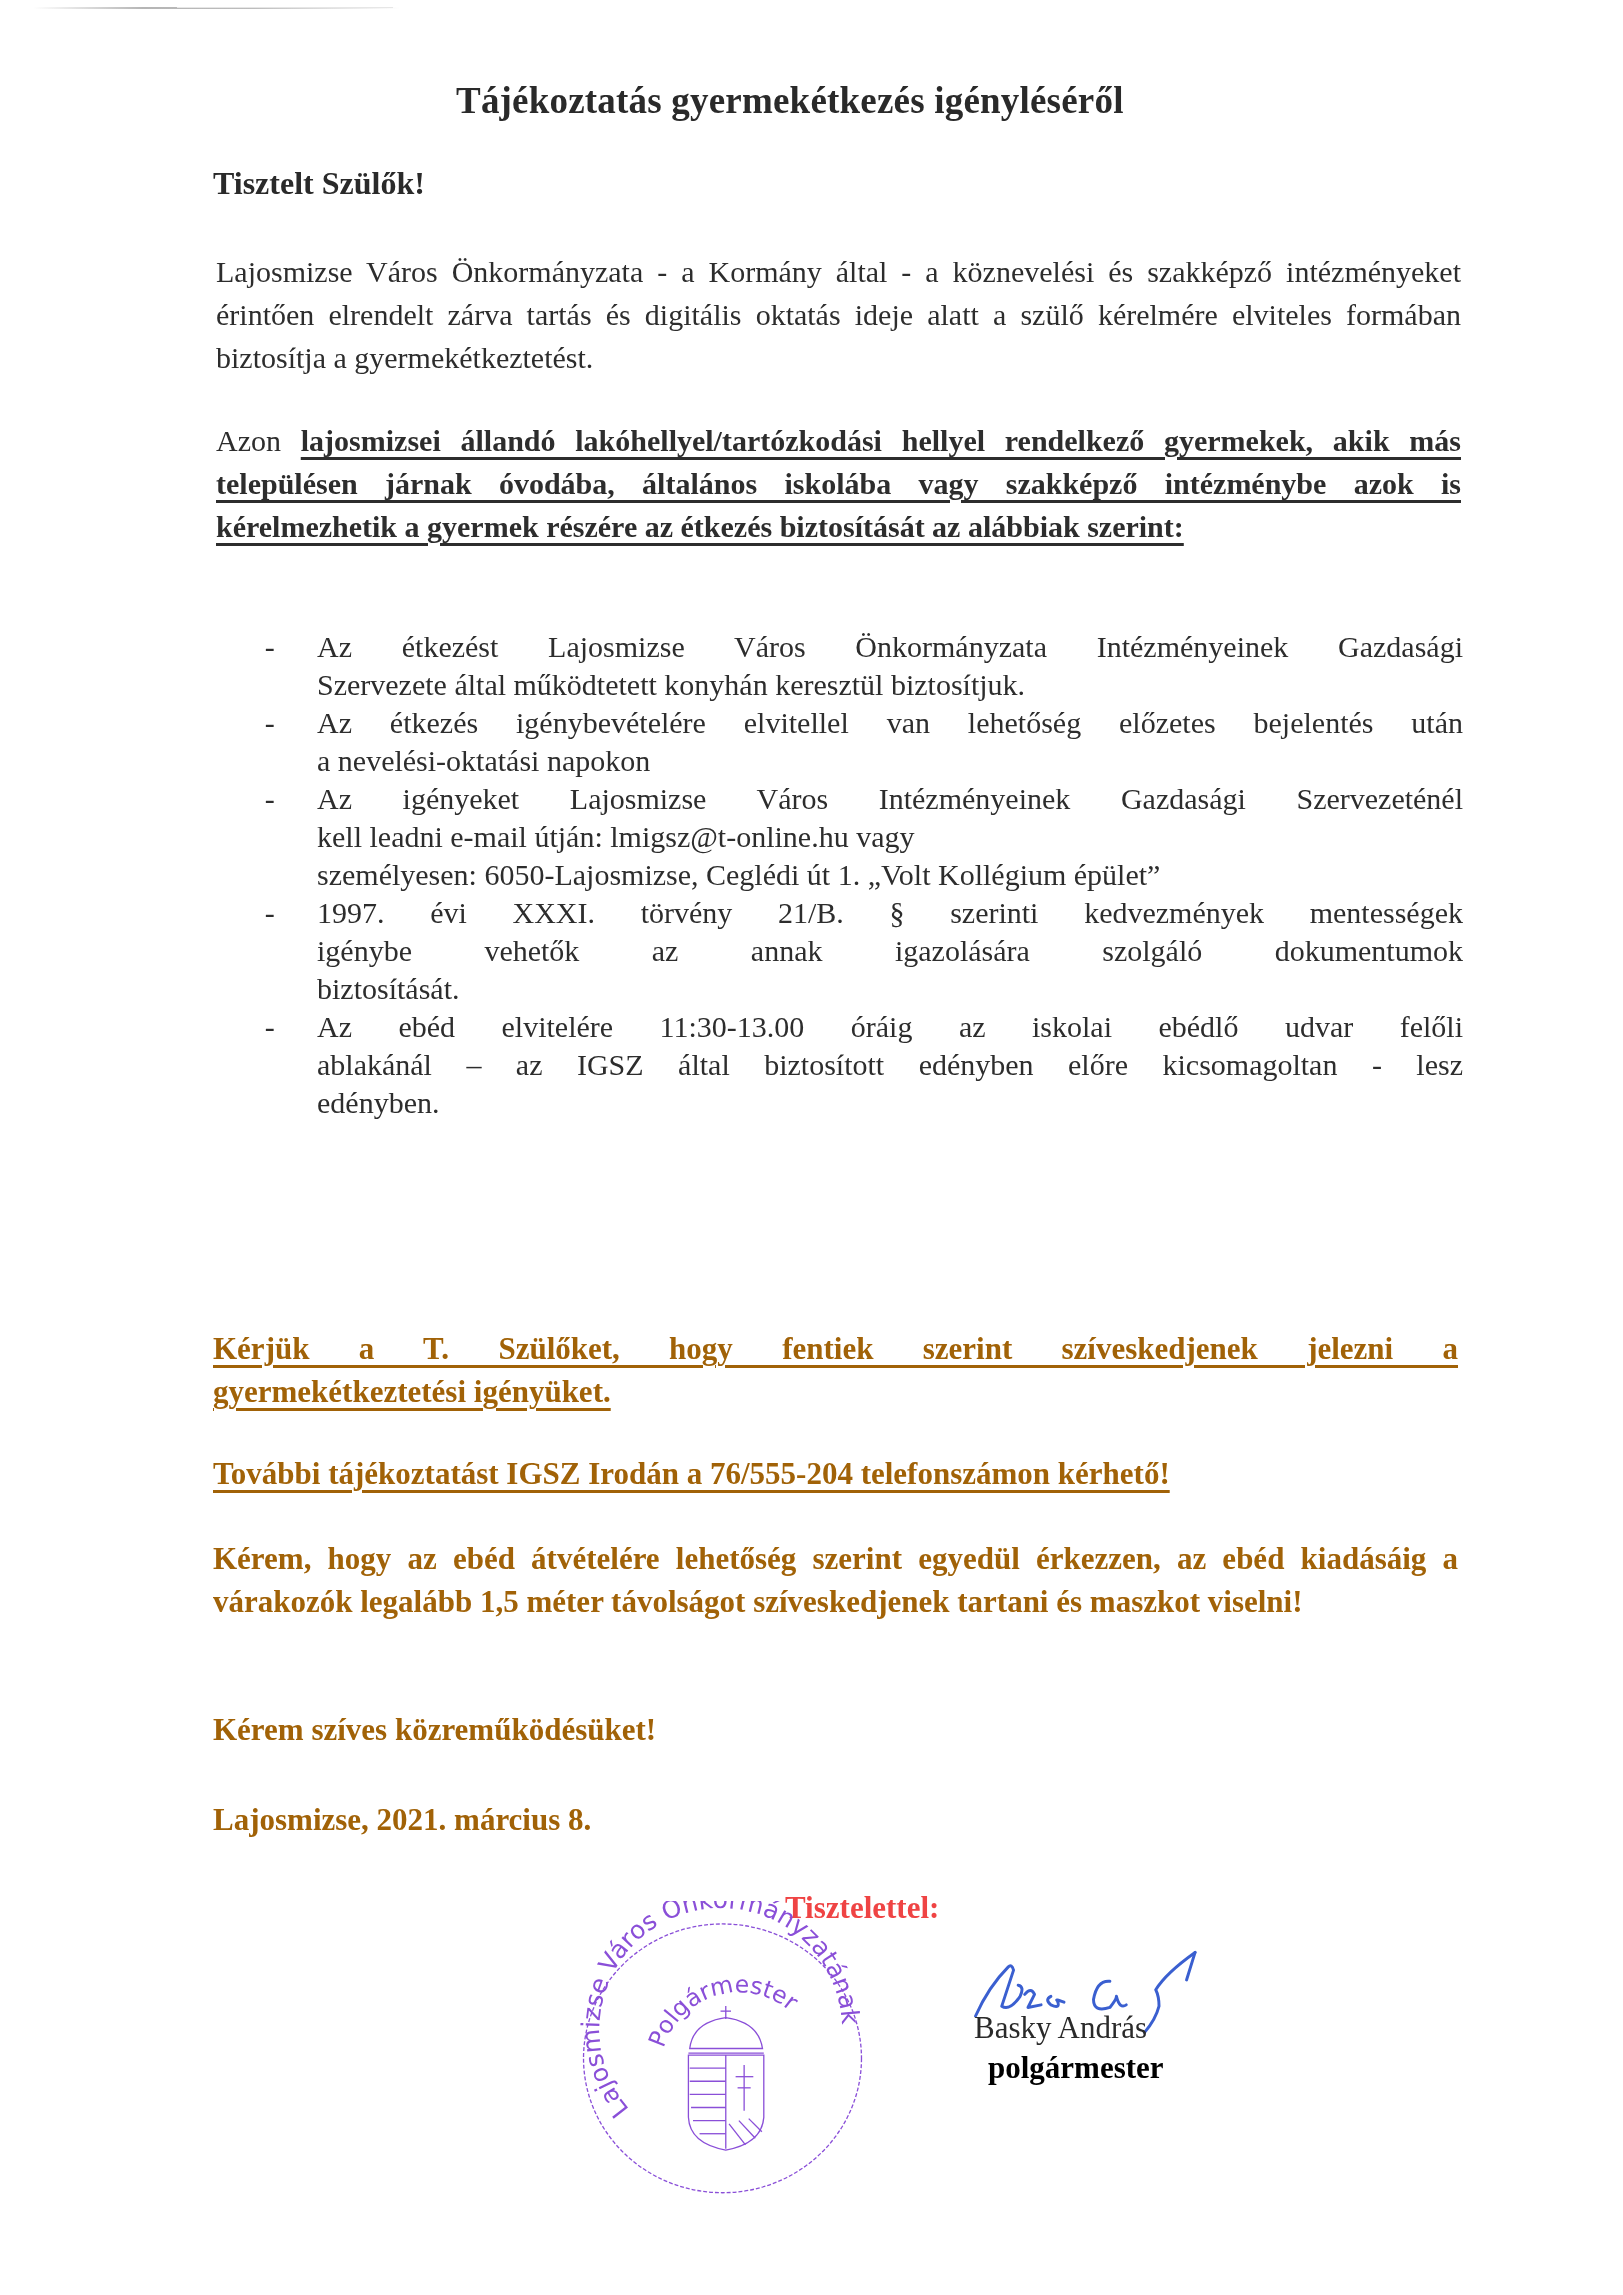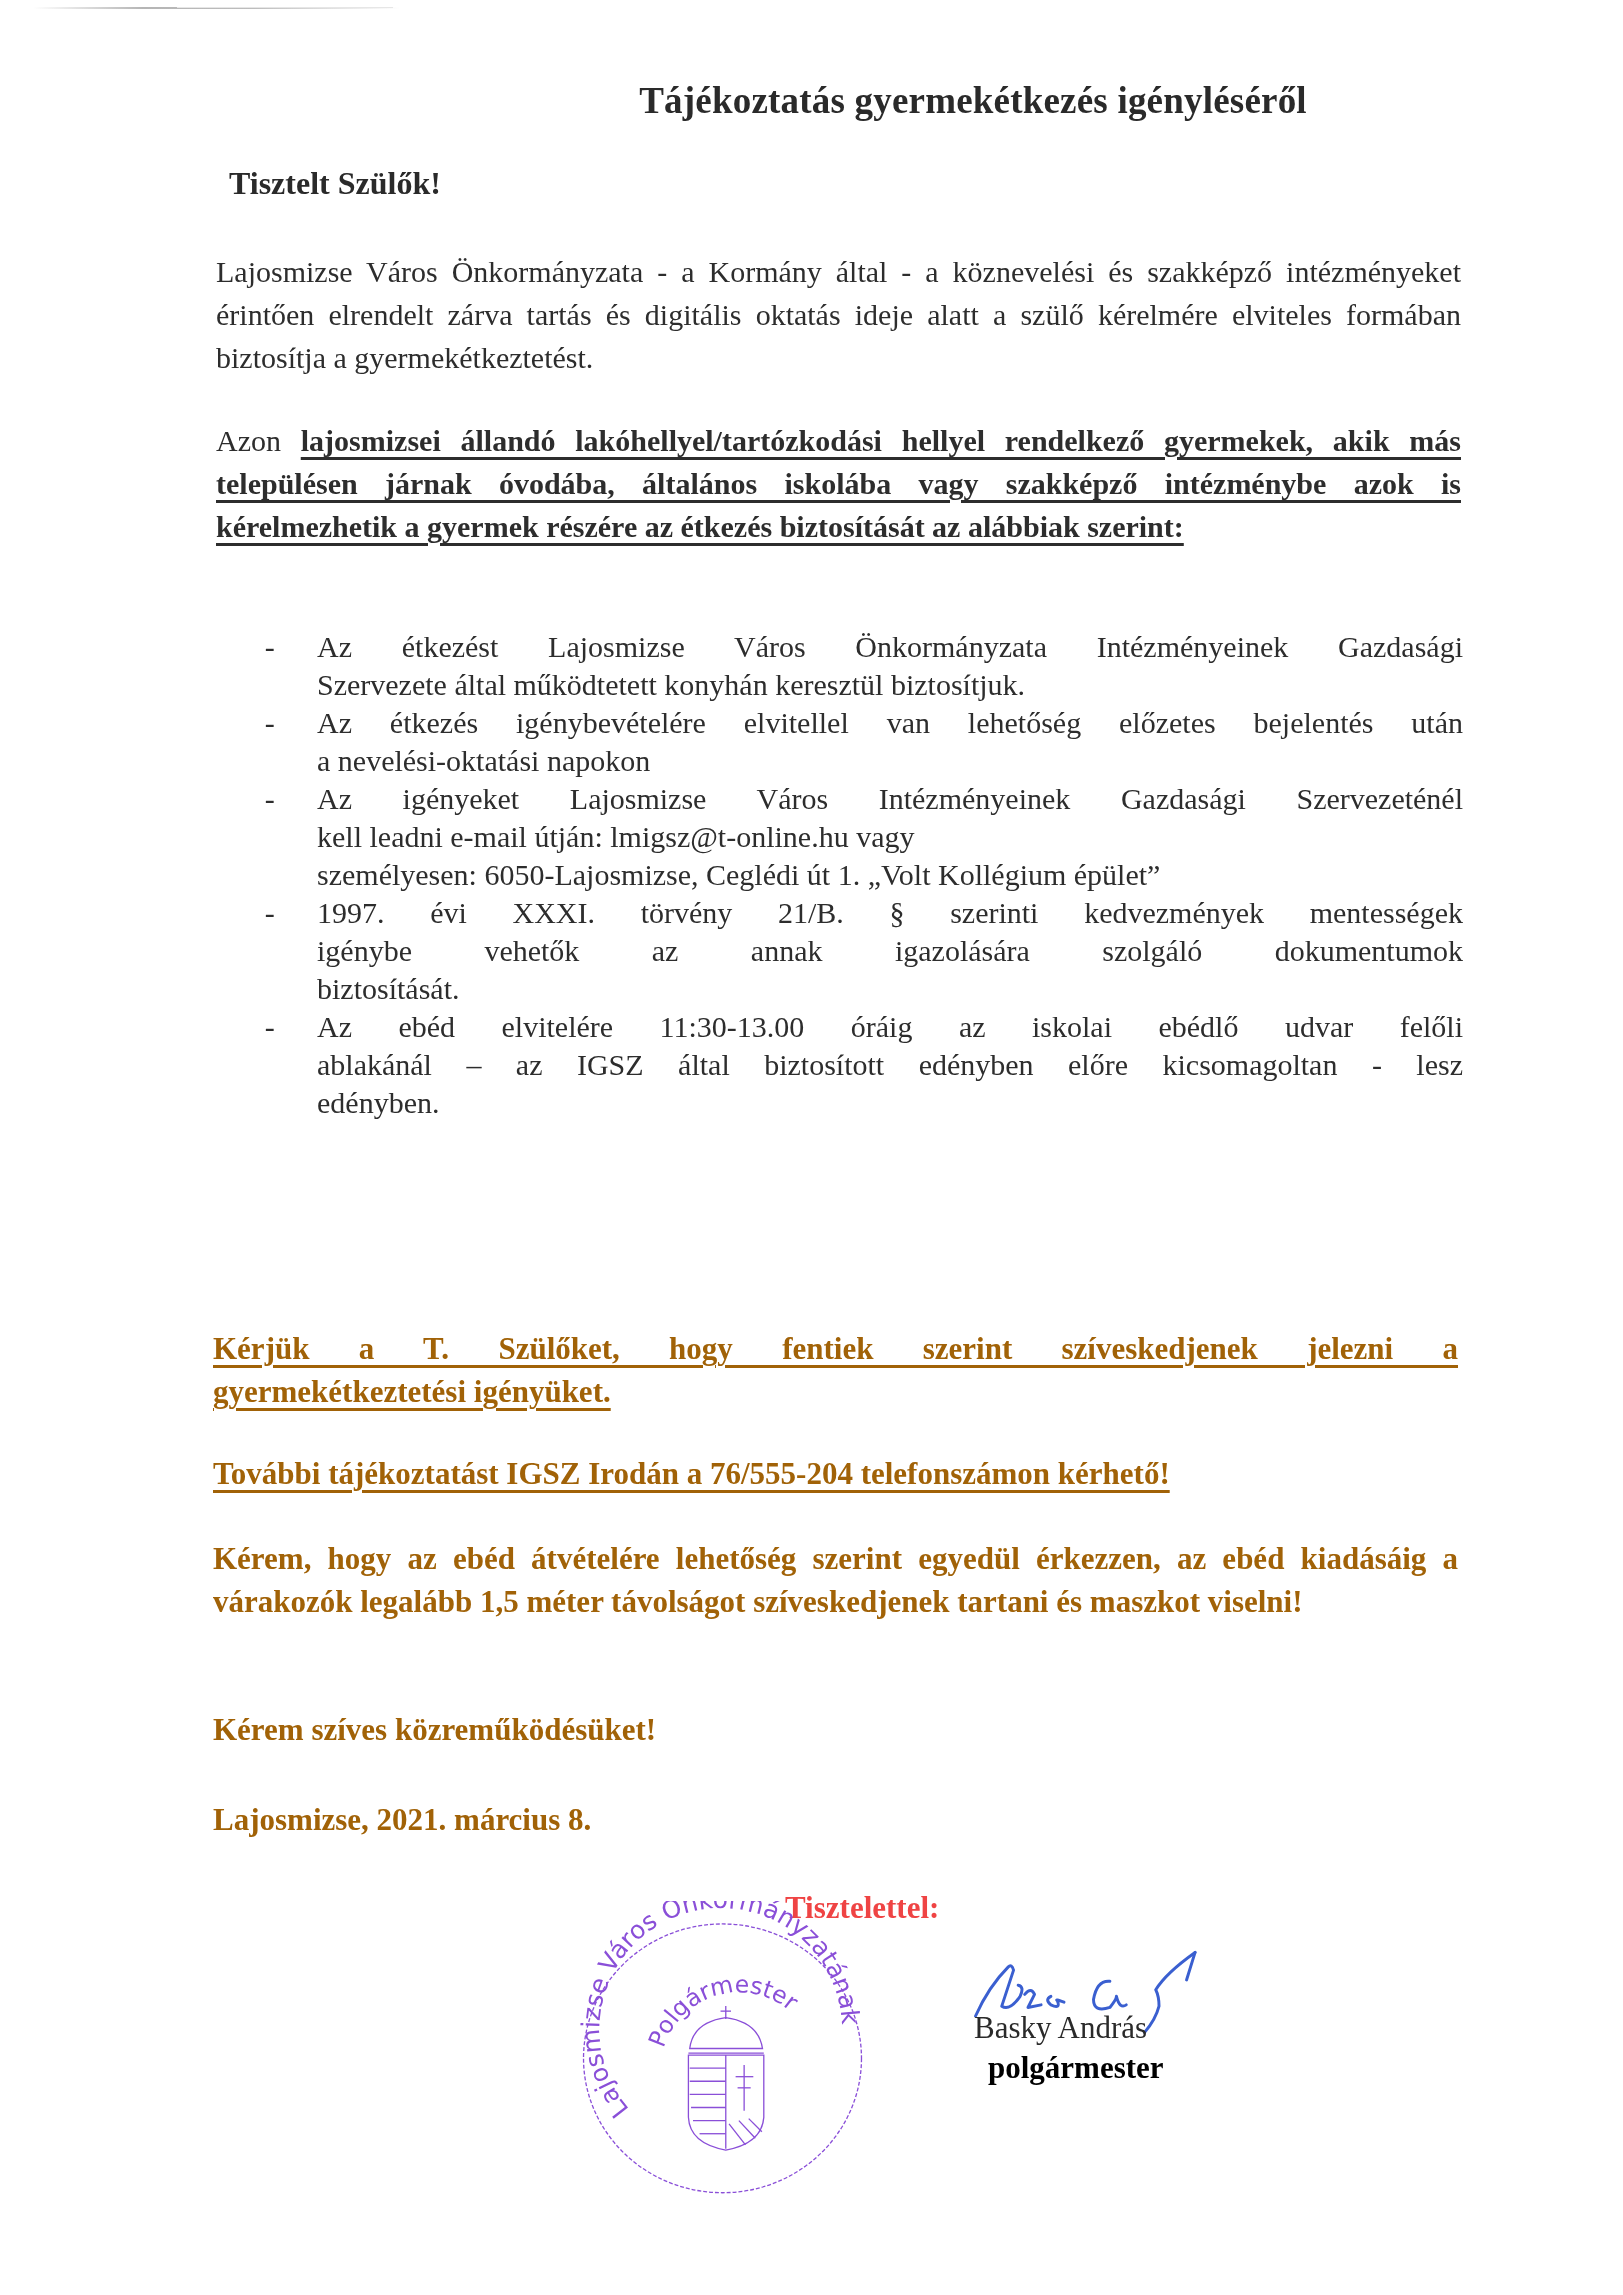--- a/index.html
+++ b/index.html
@@ -35,37 +35,36 @@
     .page {
       position: absolute;
       left: 0; top: 0;
       width: 1623px;
       height: 2295px;
     }
     .title {
       position: absolute;
       left: 0;
       width: 1490px;
-      text-align: center;
+      text-align: left;
       padding-left: 456px;
       box-sizing: border-box;
       top: 79px;
       font-size: 37px;
       font-weight: bold;
       letter-spacing: 0.2px;
       color: #2a2a2a;
     }
     .salutation {
       position: absolute;
       left: 213px;
       top: 165px;
       font-size: 32px;
       font-weight: bold;
       color: #2a2a2a;
-      margin-left: 16px;
     }
     .para {
       position: absolute;
       left: 216px;
       width: 1245px;
       font-size: 30px;
       line-height: 43px;
       text-align: justify;
       text-align-last: left;
       color: #2d2d2d;

